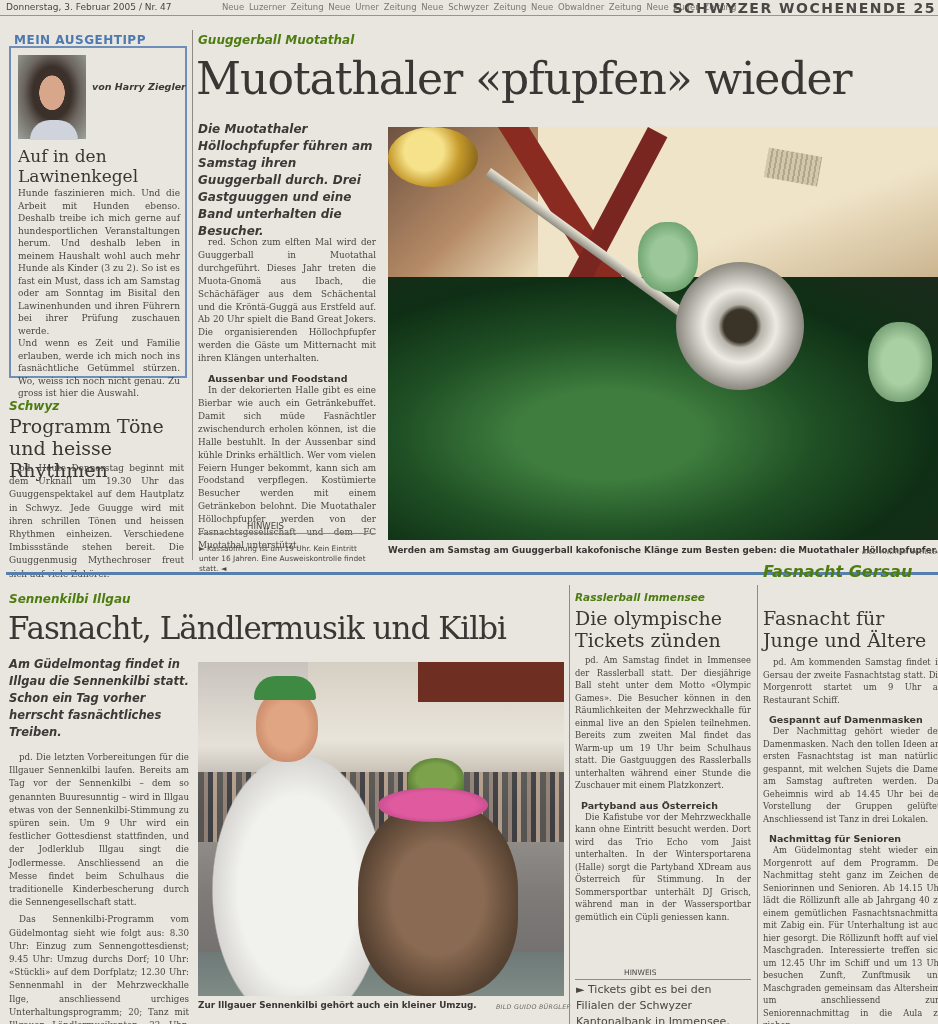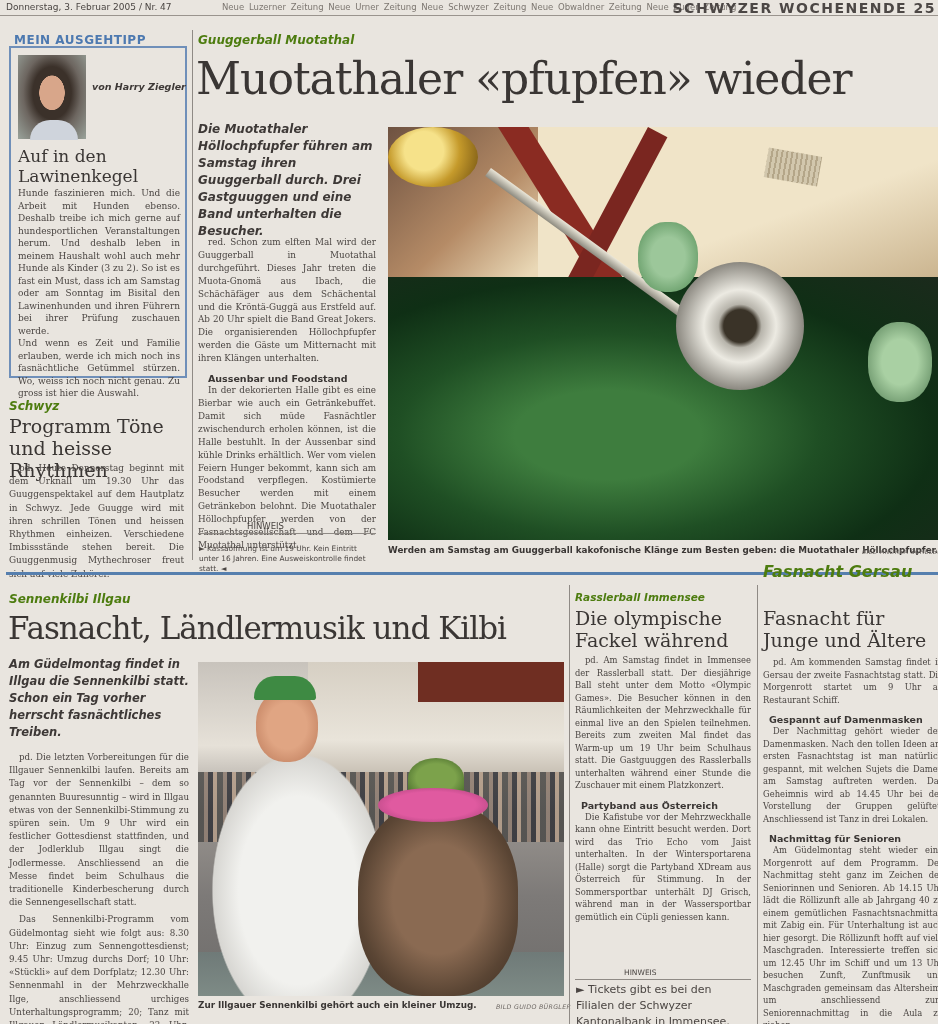--- a/index.html
+++ b/index.html
@@ -152,21 +152,21 @@
   <div class="abs p2-cow"></div>
   <div class="abs p2-flowers"></div>
   <div class="abs p2-hat"></div>
 </div>
 <div class="abs caption" style="left:198px; top:1000px;">Zur Illgauer Sennenkilbi gehört auch ein kleiner Umzug.</div>
 <div class="abs credit" style="left:496px; top:1003px;">BILD GUIDO BÜRGLER</div>
 
 <div class="abs vline" style="left:569px; top:585px; height:439px;"></div>
 
 <div class="abs kicker" style="left:575px; top:591px; font-size:10.5px;">Rasslerball Immensee</div>
-<div class="abs headline-mid" style="left:575px; top:607px; width:180px;">Die olympische Fackel während</div>
+<div class="abs headline-mid" style="left:575px; top:607px; width:180px;">Die olympische Tickets zünden</div>
 <div class="abs body-text" style="left:575px; top:654px; width:176px; font-size:8.4px; line-height:12.5px;">
   <p>pd. Am Samstag findet in Immensee der Rasslerball statt. Der diesjährige Ball steht unter dem Motto «Olympic Games». Die Besucher können in den Räumlichkeiten der Mehrzweckhalle für einmal live an den Spielen teilnehmen. Bereits zum zweiten Mal findet das Warm-up um 19 Uhr beim Schulhaus statt. Die Gastguuggen des Rasslerballs unterhalten während einer Stunde die Zuschauer mit einem Platzkonzert.</p>
   <div class="sub">Partyband aus Österreich</div>
   <p>Die Kafistube vor der Mehrzweckhalle kann ohne Eintritt besucht werden. Dort wird das Trio Echo vom Jaist unterhalten. In der Wintersportarena (Halle) sorgt die Partyband XDream aus Österreich für Stimmung. In der Sommersportbar unterhält DJ Grisch, während man in der Wassersportbar gemütlich ein Cüpli geniessen kann.</p>
 </div>
 <div class="abs hinweis-label" style="left:576px; top:968px; font-size:7.5px;">HINWEIS</div>
 <div class="abs hline" style="left:575px; top:979px; width:176px;"></div>
 <div class="abs hinweis-text" style="left:576px; top:982px; width:176px; font-size:11px; line-height:16px;">► Tickets gibt es bei den Filialen der Schwyzer Kantonalbank in Immensee, Küssnacht und im Mythen Center. ◄</div>
 
 <div class="abs vline" style="left:757px; top:585px; height:439px;"></div>

